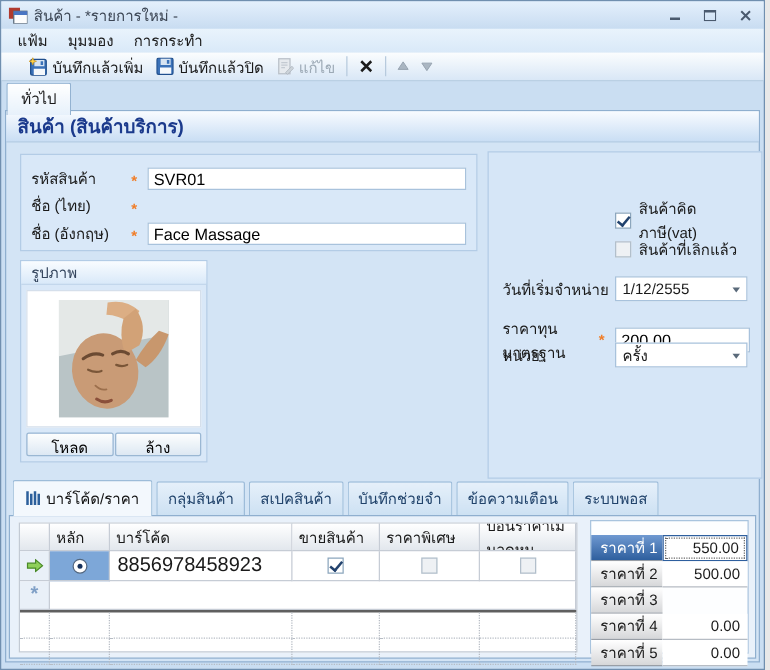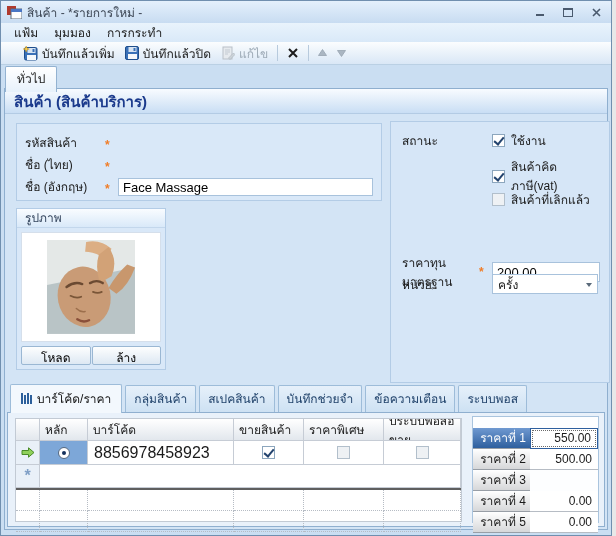--- a/index.html
+++ b/index.html
@@ -222,20 +222,21 @@
 
   <div class="content">
     <div class="header-band">สินค้า (สินค้าบริการ)</div>
 
     <div class="form-area">
 
       <div class="panel fields-panel">
         <div class="f-row">
           <span class="f-label">รหัสสินค้า</span>
           <span class="req">*</span>
+          <input class="f-input" value="SVR01" style="">
         </div>
         <div class="f-row">
           <span class="f-label">ชื่อ (ไทย)</span>
           <span class="req">*</span>
         </div>
         <div class="f-row">
           <span class="f-label">ชื่อ (อังกฤษ)</span>
           <span class="req">*</span>
           <input class="f-input" value="Face Massage" style="">
         </div>
@@ -259,34 +260,36 @@
             <path d="M31 81 q6 4 12 1" stroke="#8a4f3a" stroke-width="2.5" fill="none" stroke-linecap="round"></path>
           </svg>
         </div>
         <div class="img-buttons">
           <button class="btn-small">โหลด</button>
           <button class="btn-small">ล้าง</button>
         </div>
       </div>
 
       <div class="panel status-panel">
-        <div class="s-row" style="top:8px">
-          <span class="s-label">สถานะ</span>
-          <span class="cb checked"></span>
-          <span>ใช้งาน</span>
-        </div>
         <div class="s-row" style="top:44px">
           <span class="spacer"></span>
           <span class="cb checked"></span>
           <span>สินค้าคิดภาษี(vat)</span>
         </div>
         <div class="s-row" style="top:67px">
           <span class="spacer"></span>
           <span class="cb dim"></span>
           <span>สินค้าที่เลิกแล้ว</span>
+        </div>
+        <div class="s-row" style="top:99px">
+          <span class="s-label">วันที่เริ่มจำหน่าย</span>
+          <span class="combo">
+            <span>1/12/2555</span>
+            <i class="arrow"></i>
+          </span>
         </div>
         <div class="s-row" style="top:140px">
           <span class="s-label narrow">ราคาทุนมาตรฐาน</span>
           <span class="req">*</span>
           <input class="s-input" value="200.00" style="">
         </div>
         <div class="s-row" style="top:152px">
           <span class="s-label">หน่วย</span>
           <span class="combo">
             <span>ครั้ง</span>
@@ -316,21 +319,21 @@
 
       <div class="bottom-panel">
 
         <div class="grid-wrap">
           <div class="g-row g-head">
             <span class="g-cell w-sel"></span>
             <span class="g-cell w-main">หลัก</span>
             <span class="g-cell w-bar">บาร์โค้ด</span>
             <span class="g-cell w-sell">ขายสินค้า</span>
             <span class="g-cell w-spec">ราคาพิเศษ</span>
-            <span class="g-cell w-enter">ป้ระบบพอสื่อขาย</span>
+            <span class="g-cell w-enter">ป้อนราคาเมื่นวดหน</span>
           </div>
           <div class="g-row g-data">
             <span class="g-cell w-sel sel-cell">
               <svg width="14" height="11" viewBox="0 0 14 11">
                 <path d="M1 3.5 H7.5 V0.8 L13 5.5 L7.5 10.2 V7.5 H1 Z" fill="#8fd05a" stroke="#4a8a28" stroke-width="1"></path>
               </svg>
             </span>
             <span class="g-cell w-main main-cell">
               <span class="radio"></span>
             </span>

